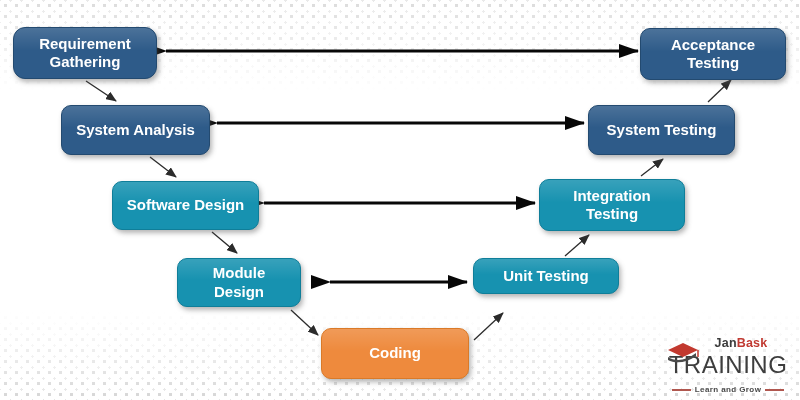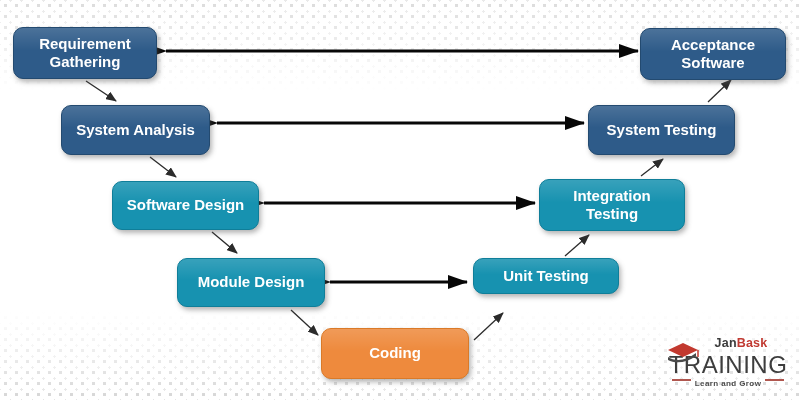--- a/index.html
+++ b/index.html
@@ -36,38 +36,38 @@
     color:#ffffff; font-weight:bold; font-size:15px; line-height:1.22;
     border-radius:10px; padding:2px 8px;
     box-shadow:2px 3px 5px rgba(90,90,90,0.45);
     background-image:linear-gradient(to bottom, rgba(255,255,255,0.14), rgba(255,255,255,0) 45%);
   }
   .blue   { background-color:#2e5b89; border:1px solid #234a70; }
   .teal   { background-color:#1792b0; border:1px solid #0f7e99; }
   .orange { background-color:#ee8a3d; border:1px solid #da7a28; }
   .two-line span { display:inline-block; max-width:104px; }
 
-  .b-rg { left:13px;  top:27px;  width:144px; height:52px; }
+  .b-rg { left:13px;  top:27px;  width:144px; height:52px;border-radius:12px; }
   .b-at { left:640px; top:28px;  width:146px; height:52px; }
   .b-sa { left:61px;  top:105px; width:149px; height:50px;text-align:right; }
   .b-st { left:588px; top:105px; width:147px; height:50px;text-align:right; }
   .b-sd { left:112px; top:181px; width:147px; height:49px; }
   .b-it { left:539px; top:179px; width:146px; height:52px; }
-  .b-md { left:177px; top:258px; width:148px; height:49px; }
+  .b-md { left:177px; top:258px; width:124px; height:49px; }
   .b-ut { left:473px; top:258px; width:146px; height:36px; }
   .b-cd { left:321px; top:328px; width:148px; height:51px;justify-content:center; }
 
   
   .logo { position:absolute; left:664px; top:336px; width:128px; }
   .logo-top { position:relative; text-align:center; padding-left:26px; height:16px; font-size:12.5px; font-weight:bold; letter-spacing:0.2px; }
   .logo-cap { position:absolute; left:2px; top:4px; }
   .logo-jan  { color:#3c3c3c; }
   .logo-bask { color:#c13a32; }
   .logo-training { text-align:center; font-size:24px; color:#3d3d3d; letter-spacing:0.5px; line-height:1.0; margin-top:1px; }
-  .logo-tagline { margin-top:2px; display:flex; align-items:flex-start; justify-content:center; gap:4px;
+  .logo-tagline { margin-top:8px; display:flex; align-items:center; justify-content:center; gap:4px;
                   font-size:8px; font-weight:bold; color:#4a4a4a; letter-spacing:0.4px; white-space:nowrap; }
   .dash { width:19px; height:2px; background:#b0574f; }
 </style>
 </head>
 <body>
 
 <div class="stage">
 
   <div class="dots dots-top"></div>
   <div class="fade-top"></div>
@@ -96,21 +96,21 @@
     <line class="d-arrow" x1="474" y1="340" x2="503" y2="313" marker-end="url(#headSmall)"></line>
     <line class="d-arrow" x1="565" y1="256" x2="589" y2="235" marker-end="url(#headSmall)"></line>
     <line class="d-arrow" x1="641" y1="176" x2="663" y2="159" marker-end="url(#headSmall)"></line>
     <line class="d-arrow" x1="708" y1="102" x2="731" y2="80" marker-end="url(#headSmall)"></line>
   </svg>
 
   <div class="phase-box blue b-rg two-line">
     <span>Requirement Gathering</span>
   </div>
   <div class="phase-box blue b-at two-line">
-    <span>Acceptance Software</span>
+    <span>Acceptance Testing</span>
   </div>
   <div class="phase-box blue b-sa">
     <span>System Analysis</span>
   </div>
   <div class="phase-box blue b-st">
     <span>System Testing</span>
   </div>
   <div class="phase-box teal b-sd">
     <span>Software Design</span>
   </div>

